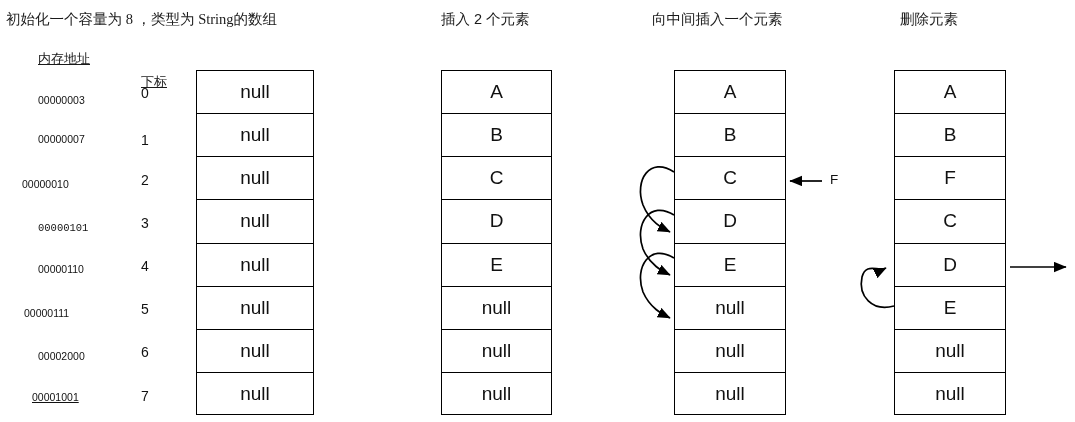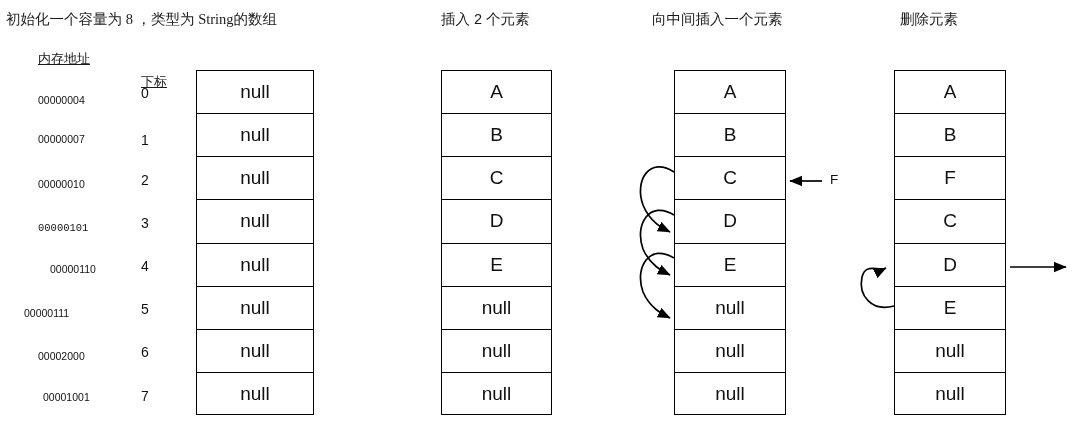--- a/index.html
+++ b/index.html
@@ -82,28 +82,28 @@
 </style>
 </head>
 <body>
 
 <div class="panel">
   <div class="panel-title" style="left:6px;font-family:Liberation Serif, serif;">初始化一个容量为 8 ，类型为 String的数组</div>
 
   <div class="col-head" style="left:38px; top:50px;">内存地址</div>
   <div class="col-head" style="left:141px; top:50px;margin-top:23px;">下标</div>
 
-  <div class="addr-col" style="left:38px; top:94px;">00000004</div>
+  <div class="addr-col" style="left:38px; top:94px;">00000003</div>
   <div class="addr-col" style="left:38px; top:133px;">00000007</div>
-  <div class="addr-col" style="left:38px; top:178px;">00000010</div>
+  <div class="addr-col" style="left:22px; top:178px;">00000010</div>
   <div class="addr-col" style="left:38px; top:222px;font-family:Liberation Mono, monospace;">00000101</div>
-  <div class="addr-col" style="left:38px; top:263px;margin-left:12px;">00000110</div>
+  <div class="addr-col" style="left:38px; top:263px;">00000110</div>
   <div class="addr-col" style="left:24px; top:307px;">00000111</div>
   <div class="addr-col" style="left:38px; top:350px;">00002000</div>
-  <div class="addr-col" style="left:43px; top:391px;">00001001</div>
+  <div class="addr-col" style="left:32px; top:391px;text-decoration:underline;">00001001</div>
 
   <div class="idx-col" style="left:141px; top:85px;">0</div>
   <div class="idx-col" style="left:141px; top:132px;">1</div>
   <div class="idx-col" style="left:141px; top:172px;">2</div>
   <div class="idx-col" style="left:141px; top:215px;">3</div>
   <div class="idx-col" style="left:141px; top:258px;">4</div>
   <div class="idx-col" style="left:141px; top:301px;">5</div>
   <div class="idx-col" style="left:141px; top:344px;">6</div>
   <div class="idx-col" style="left:141px; top:388px;">7</div>
 

